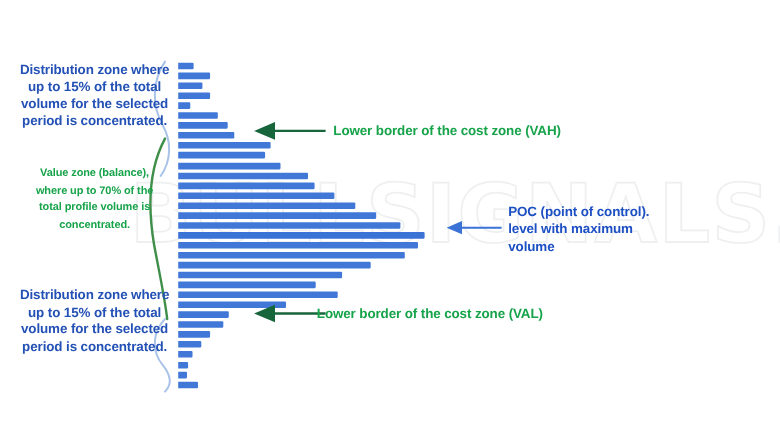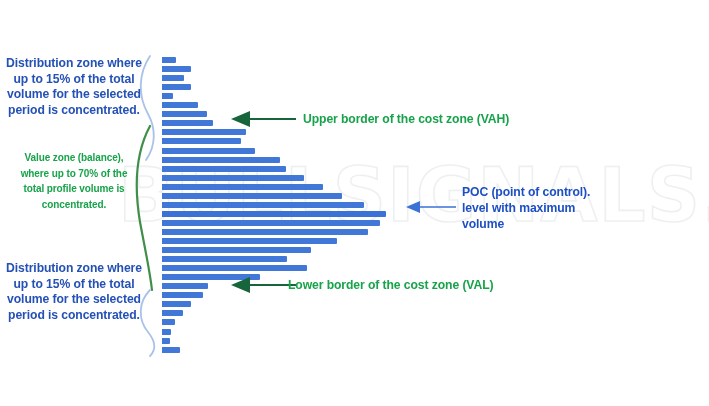--- a/index.html
+++ b/index.html
@@ -45,20 +45,21 @@
   #braces{position:absolute;left:0;top:0;width:709px;height:406px;z-index:4;pointer-events:none;}
 
   
   .lbl{
     position:absolute;
     text-align:center;
     font-weight:700;
     line-height:15.5px;
     letter-spacing:-0.1px;
     z-index:5;
+    margin-left:12px;
   }
   #lbl-top{left:4px;top:56px;width:140px;font-size:12.2px;color:#2451b5;}
   #lbl-mid{left:12px;top:150px;width:124px;font-size:10px;color:#17a34a;}
   #lbl-bot{left:4px;top:261px;width:140px;font-size:12.2px;color:#2451b5;}
 
   
   .callout{position:absolute;z-index:6;}
   .callout .ctext{
     position:absolute;
     font-weight:700;
@@ -126,21 +127,21 @@
 
   <div class="lbl" id="lbl-top">Distribution zone where up to 15% of the total volume for the selected period is concentrated.</div>
   <div class="lbl" id="lbl-mid">Value zone (balance), where up to 70% of the total profile volume is concentrated.</div>
   <div class="lbl" id="lbl-bot">Distribution zone where up to 15% of the total volume for the selected period is concentrated.</div>
 
   <div class="callout" id="co-vah">
     <svg class="arrow-svg" width="70" height="18" viewBox="0 0 70 18">
       <line x1="68" y1="9" x2="22" y2="9" stroke="#17653a" stroke-width="2.2"></line>
       <polygon points="22,1 22,17 3,9" fill="#17653a"></polygon>
     </svg>
-    <div class="ctext">Upper border of the cost zone (VAH)</div>
+    <div class="ctext">Lower border of the cost zone (VAH)</div>
   </div>
 
   <div class="callout" id="co-val">
     <svg class="arrow-svg" width="70" height="18" viewBox="0 0 70 18">
       <line x1="68" y1="9" x2="22" y2="9" stroke="#17653a" stroke-width="2.2"></line>
       <polygon points="22,1 22,17 3,9" fill="#17653a"></polygon>
     </svg>
     <div class="ctext">Lower border of the cost zone (VAL)</div>
   </div>
 

